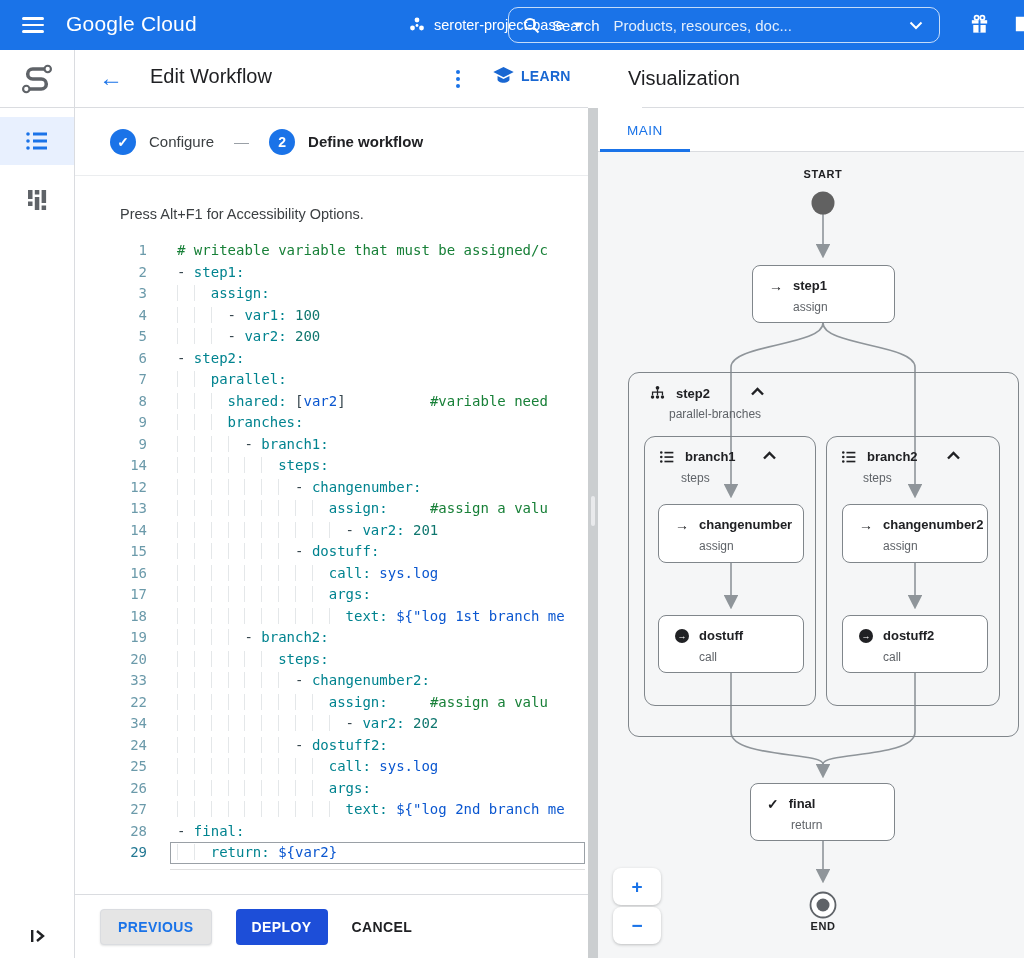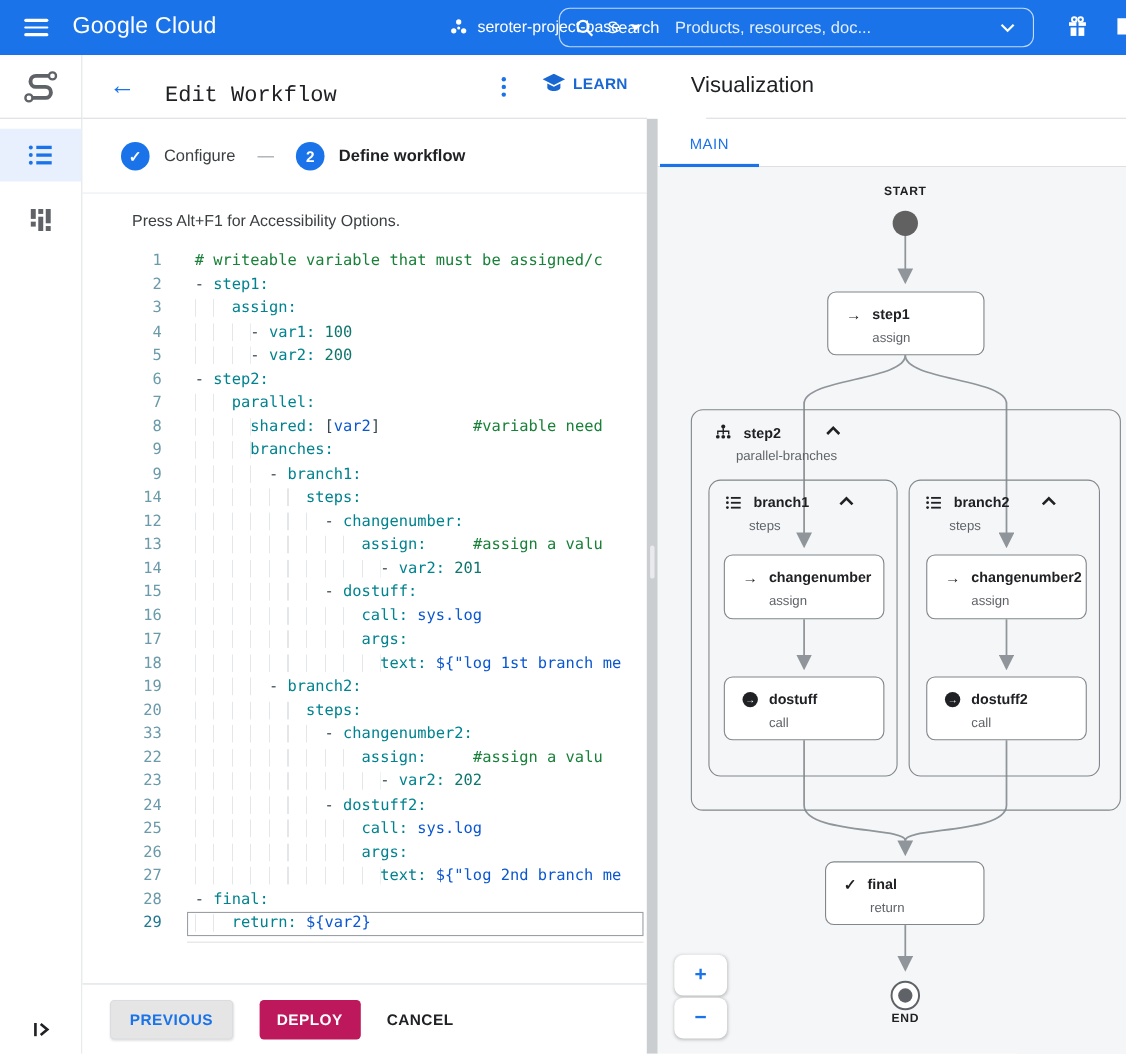--- a/index.html
+++ b/index.html
@@ -29,37 +29,37 @@
     border-right:1px solid #dadce0; }
   .rail-head { height:58px; border-bottom:1px solid #dadce0; display:flex; align-items:center; justify-content:center; }
   .rail-item { height:48px; margin-top:11px; display:flex; align-items:center; justify-content:center; cursor:pointer; }
   .rail-item.sel { background:#e8f0fe; margin-top:9px; }
   .rail-expand { position:absolute; left:0; bottom:14px; width:75px; display:flex; justify-content:center; cursor:pointer; }
 
   
   .epanel { position:absolute; left:75px; top:50px; width:513px; height:908px; background:#fff; }
   .ep-head { position:absolute; left:0; top:0; width:100%; height:58px; border-bottom:1px solid #dadce0; }
   .back { position:absolute; left:24px; top:16px; font-size:24px; color:#1a73e8; line-height:24px; cursor:pointer; }
-  .ep-title { position:absolute; left:75px; top:26px; font-size:20px; color:#202124;font-family:Liberation Mono, monospace; }
+  .ep-title { position:absolute; left:75px; top:15px; font-size:20px; color:#202124; }
   .kebab { position:absolute; left:374px; top:16px; width:18px; height:26px; display:flex; flex-direction:column;
     align-items:center; justify-content:center; gap:3px; cursor:pointer; }
   .kebab i { width:4px; height:4px; border-radius:50%; background:#1a73e8; }
   .learn { position:absolute; left:418px; top:17px; display:flex; align-items:center; gap:7px;
     color:#1967d2; font-size:14px; font-weight:700; letter-spacing:0.3px; cursor:pointer; }
 
   .stepper { position:absolute; left:0; top:58px; width:100%; height:68px; border-bottom:1px solid #ebedef;
     display:flex; align-items:center; }
   .stp-circle { width:26px; height:26px; border-radius:50%; background:#1a73e8; color:#fff;
     display:flex; align-items:center; justify-content:center; font-size:14px; font-weight:700; }
   .stp-label { font-size:15px; color:#3c4043; margin-left:13px; }
   .stp-label.bold { font-weight:700; color:#202124; }
   .stp-dash { color:#9aa0a6; font-size:15px; margin:0 20px; }
 
   
-  .editor { position:absolute; left:0; top:113px; width:513px; height:718px; overflow:hidden; }
+  .editor { position:absolute; left:0; top:126px; width:513px; height:718px; overflow:hidden; }
   .a11y-hint { position:absolute; left:45px; top:30px; font-size:14.5px; color:#3c4043; }
   .code { position:absolute; left:0; top:64px; width:510px; font-family:"DejaVu Sans Mono", monospace;
     font-size:14px; }
   .code-line { height:21.5px; line-height:21.5px; white-space:pre; display:flex; position:relative; }
   .gutter { display:inline-block; width:72px; text-align:right; color:#6b9aaa; flex:0 0 72px; }
   .line-text { padding-left:30px; overflow:hidden; }
   .tk-k { color:#00838f; }
   .tk-n { color:#0f766e; }
   .tk-c { color:#188038; }
   .tk-s { color:#0b57d0; }
@@ -71,21 +71,21 @@
   .editor-baseline { position:absolute; left:95px; top:693px; width:415px; height:0;
     border-top:1px solid #e0e0e0; }
 
   
   .actions { position:absolute; left:0; top:844px; width:100%; height:64px; border-top:1px solid #dadce0;
     display:flex; align-items:center; gap:24px; padding-left:25px; background:#fff; }
   .btn { font-size:14px; font-weight:700; letter-spacing:0.4px; border-radius:4px; cursor:pointer;
     font-family:"Liberation Sans", sans-serif; }
   .btn.prev { padding:9px 17px; background:#e5e5e5; color:#1a73e8; border:1px solid #dadce0;
     box-shadow:0 1px 2px rgba(60,64,67,.15); }
-  .btn.deploy { padding:10px 16px; background:#be185d; color:#fff; border:none; }
+  .btn.deploy { padding:10px 16px; background:#1d4ed8; color:#fff; border:none; }
   .btn.cancel { background:none; border:none; color:#202124; }
 
   
   .splitter { position:absolute; left:588px; top:108px; width:10px; height:850px; background:#cbced0; cursor:col-resize; }
   .splitter .handle { position:absolute; left:3px; top:388px; width:4px; height:30px; border-radius:3px; background:#e9eaec; }
 
   
   .vpanel { position:absolute; left:598px; top:50px; width:426px; height:908px; background:#fff;padding-left:44px; }
   .vp-head { height:58px; border-bottom:1px solid #dadce0; }
   .vp-title { position:absolute; left:30px; top:17px; font-size:20px; color:#202124; }
@@ -242,21 +242,21 @@
           <div class="code-line"><span class="gutter">13</span><span class="line-text"><span class="tk-i">                  </span><span class="tk-k">assign:</span><span class="tk-p">     </span><span class="tk-c">#assign a valu</span></span></div>
           <div class="code-line"><span class="gutter">14</span><span class="line-text"><span class="tk-i">                    </span><span class="tk-p">- </span><span class="tk-k">var2: </span><span class="tk-n">201</span></span></div>
           <div class="code-line"><span class="gutter">15</span><span class="line-text"><span class="tk-i">              </span><span class="tk-p">- </span><span class="tk-k">dostuff:</span></span></div>
           <div class="code-line"><span class="gutter">16</span><span class="line-text"><span class="tk-i">                  </span><span class="tk-k">call: </span><span class="tk-s">sys.log</span></span></div>
           <div class="code-line"><span class="gutter">17</span><span class="line-text"><span class="tk-i">                  </span><span class="tk-k">args:</span></span></div>
           <div class="code-line"><span class="gutter">18</span><span class="line-text"><span class="tk-i">                    </span><span class="tk-k">text: </span><span class="tk-s">${"log 1st branch me</span></span></div>
           <div class="code-line"><span class="gutter">19</span><span class="line-text"><span class="tk-i">        </span><span class="tk-p">- </span><span class="tk-k">branch2:</span></span></div>
           <div class="code-line"><span class="gutter">20</span><span class="line-text"><span class="tk-i">            </span><span class="tk-k">steps:</span></span></div>
           <div class="code-line"><span class="gutter">33</span><span class="line-text"><span class="tk-i">              </span><span class="tk-p">- </span><span class="tk-k">changenumber2:</span></span></div>
           <div class="code-line"><span class="gutter">22</span><span class="line-text"><span class="tk-i">                  </span><span class="tk-k">assign:</span><span class="tk-p">     </span><span class="tk-c">#assign a valu</span></span></div>
-          <div class="code-line"><span class="gutter">23</span><span class="line-text"><span class="tk-i">                    </span><span class="tk-p">- </span><span class="tk-k">var2: </span><span class="tk-n">202</span></span></div>
+          <div class="code-line"><span class="gutter">34</span><span class="line-text"><span class="tk-i">                    </span><span class="tk-p">- </span><span class="tk-k">var2: </span><span class="tk-n">202</span></span></div>
           <div class="code-line"><span class="gutter">24</span><span class="line-text"><span class="tk-i">              </span><span class="tk-p">- </span><span class="tk-k">dostuff2:</span></span></div>
           <div class="code-line"><span class="gutter">25</span><span class="line-text"><span class="tk-i">                  </span><span class="tk-k">call: </span><span class="tk-s">sys.log</span></span></div>
           <div class="code-line"><span class="gutter">26</span><span class="line-text"><span class="tk-i">                  </span><span class="tk-k">args:</span></span></div>
           <div class="code-line"><span class="gutter">27</span><span class="line-text"><span class="tk-i">                    </span><span class="tk-k">text: </span><span class="tk-s">${"log 2nd branch me</span></span></div>
           <div class="code-line"><span class="gutter">28</span><span class="line-text"><span class="tk-p">- </span><span class="tk-k">final:</span></span></div>
           <div class="code-line current"><span class="gutter">29</span><span class="line-text"><span class="tk-i">    </span><span class="tk-k">return: </span><span class="tk-s">${var2}</span></span></div>
         </div>
       <div class="editor-baseline"></div>
     </div>
 

